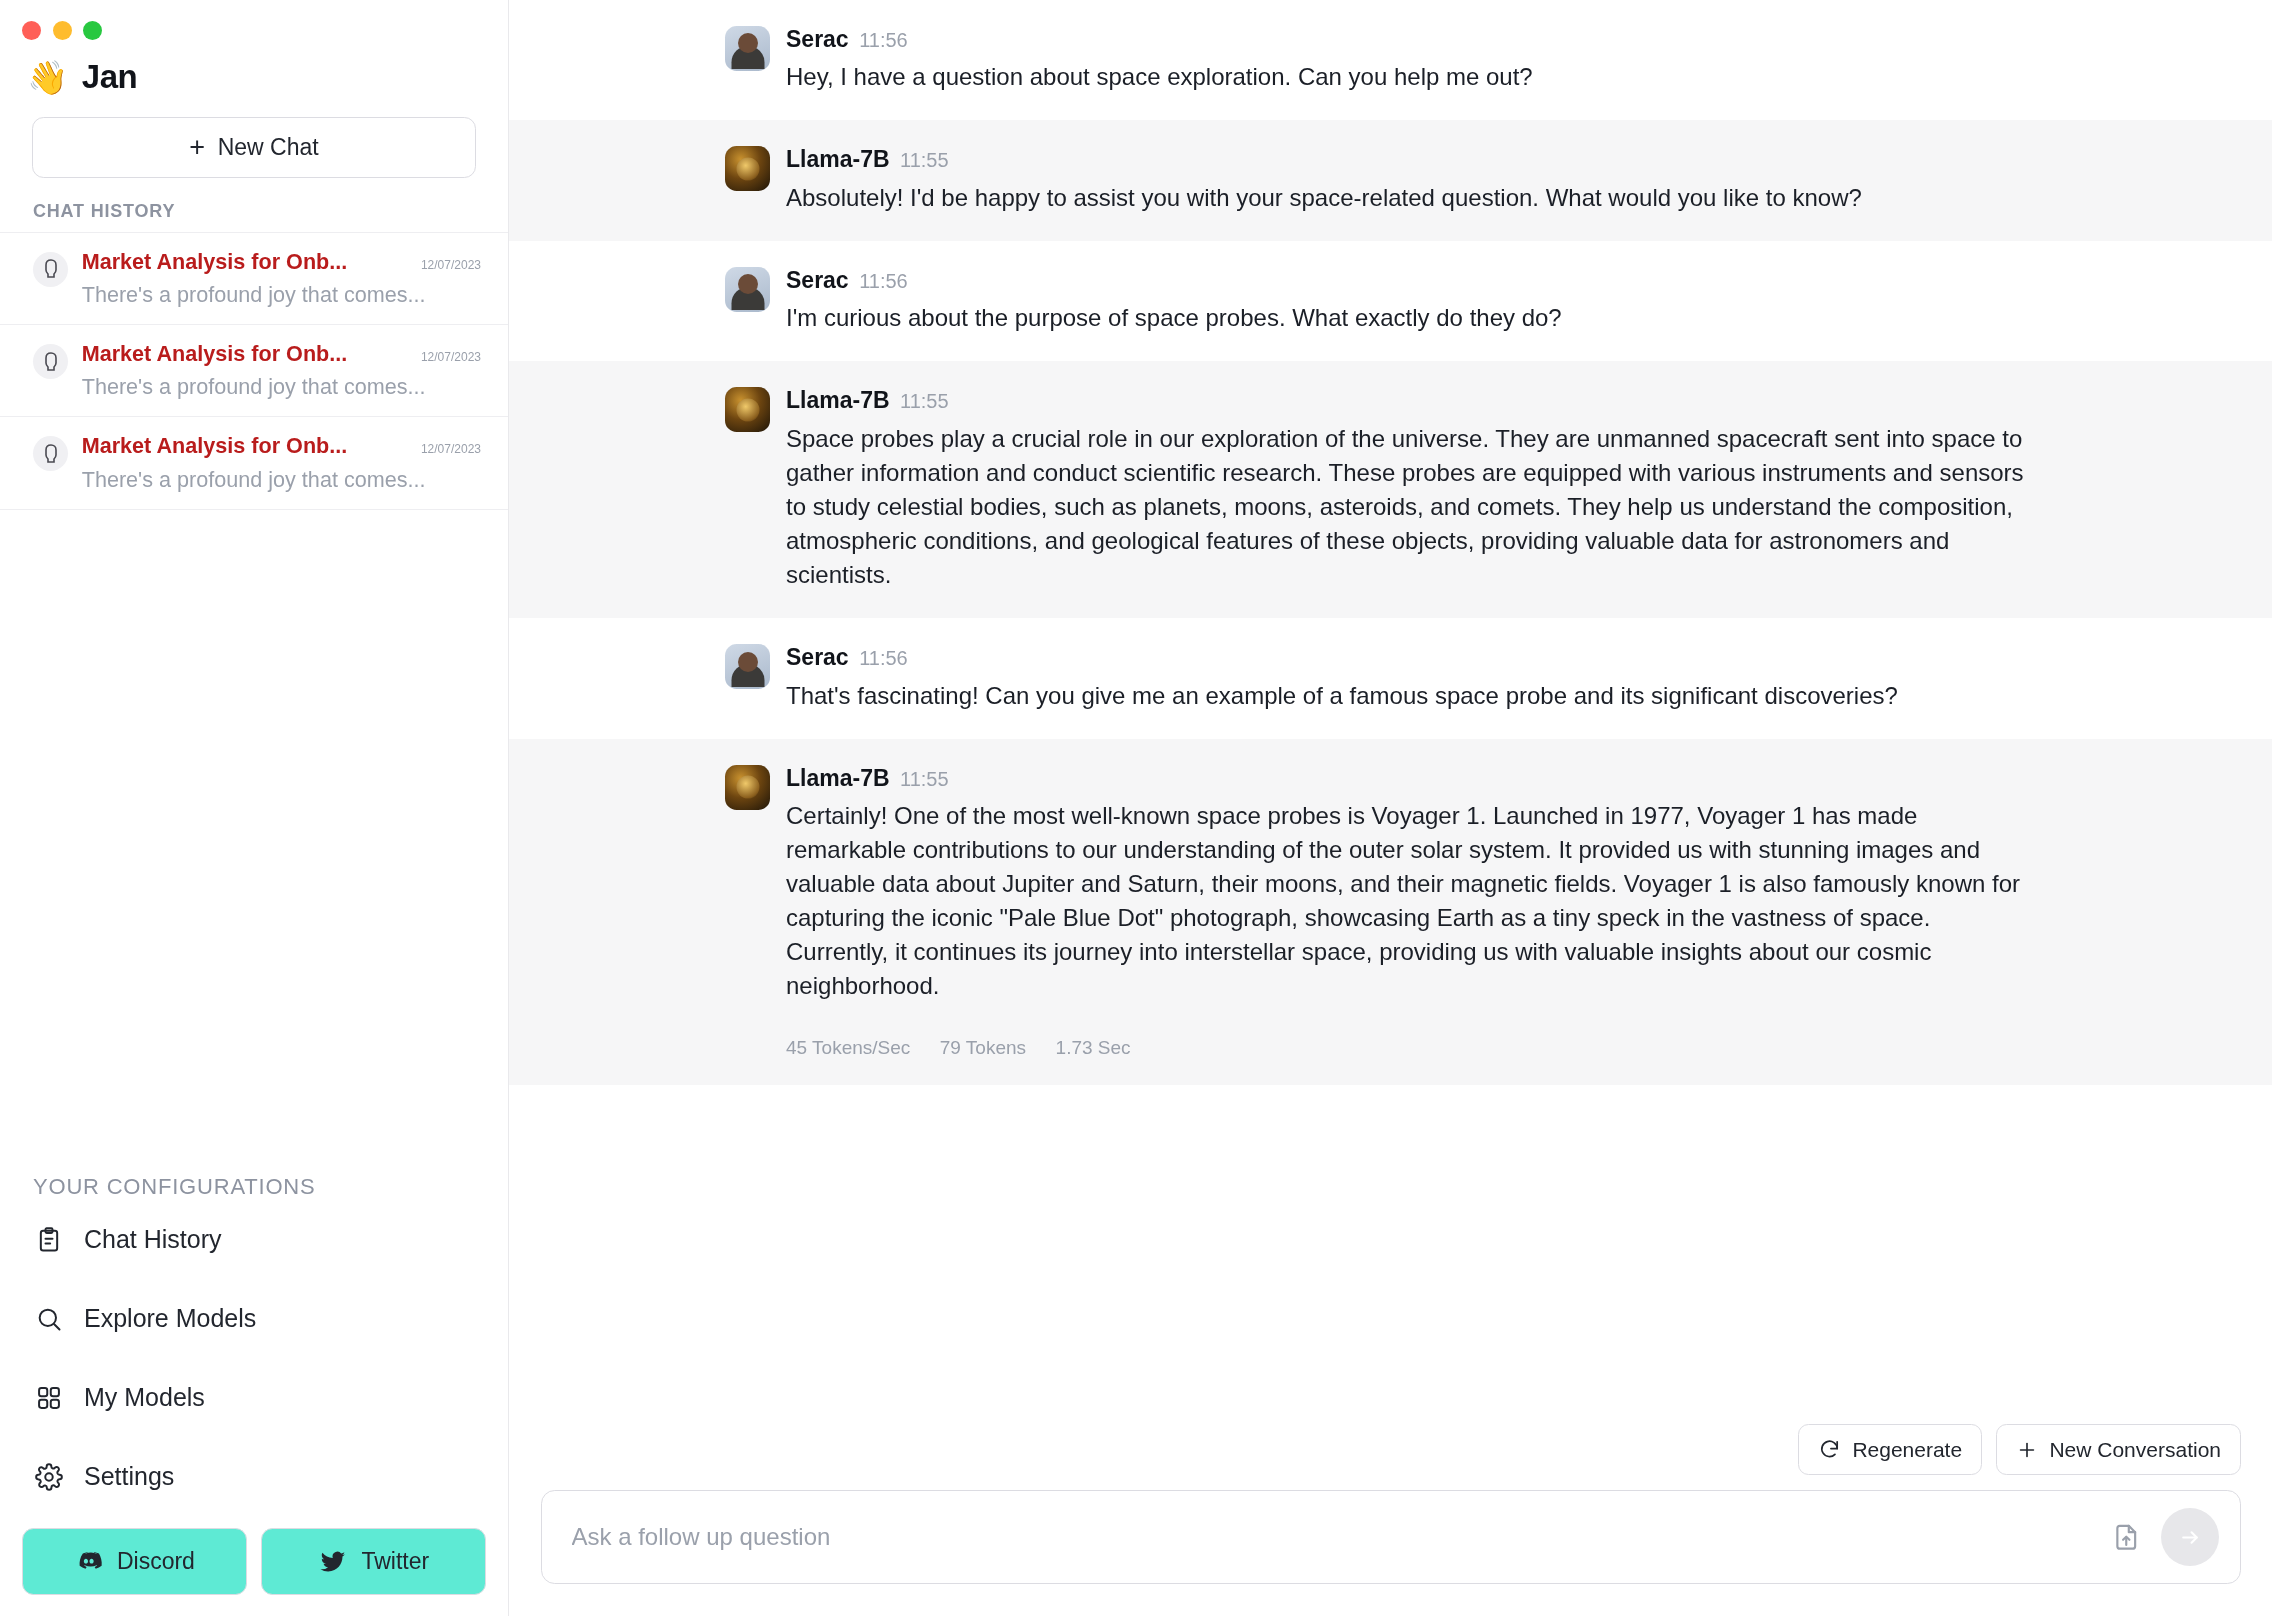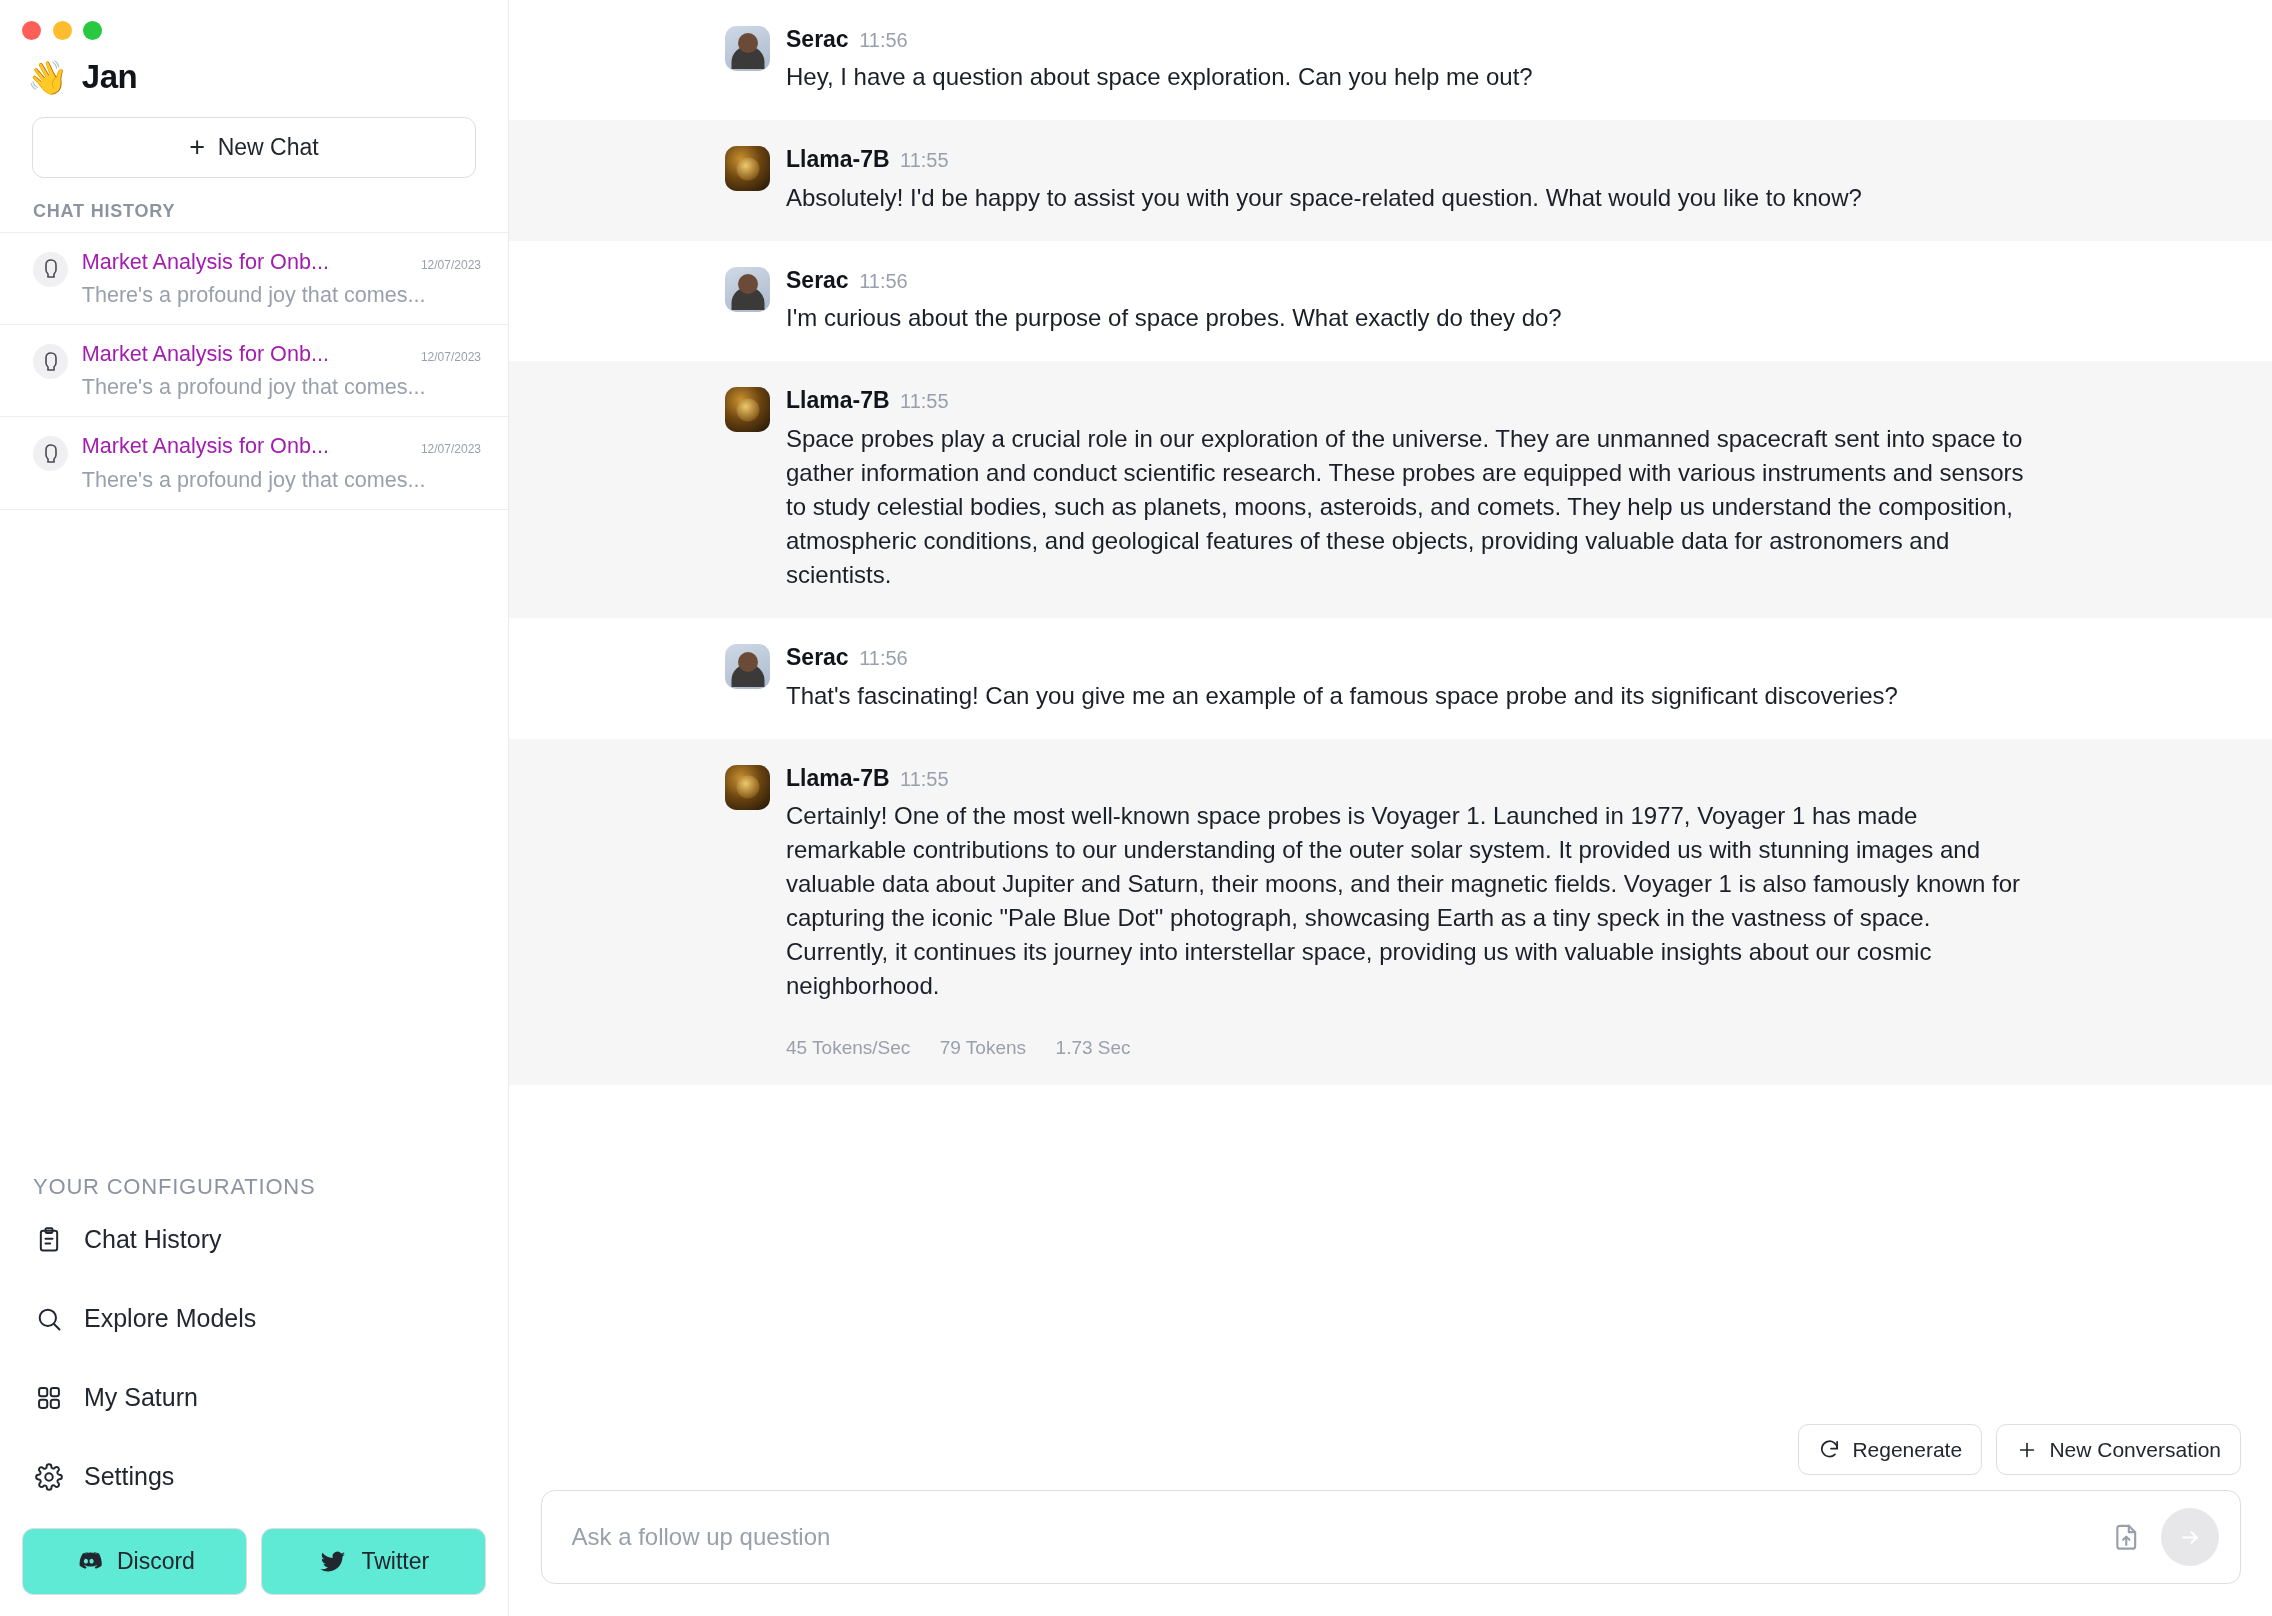--- a/index.html
+++ b/index.html
@@ -84,21 +84,21 @@
     background: #f0f0f3;
     flex: 0 0 35px;
     display: flex; align-items: center; justify-content: center;
     font-size: 18px;
     margin-top: 3.2px;
     overflow: hidden;
   }
   .hist-body { flex: 1; min-width: 0; }
   .hist-top { display: flex; align-items: baseline; justify-content: space-between; gap: 10.5px; }
   .hist-title {
-    font-size: 21.6px; color: #a21caf; font-weight: 400;
+    font-size: 21.6px; color: #b91c1c; font-weight: 700;
     white-space: nowrap; overflow: hidden; text-overflow: ellipsis;
     max-width: 295px;
   }
   .hist-date { font-size: 12px; color: #9aa0ab; flex: 0 0 auto; }
   .hist-sub {
     font-size: 21.6px; color: #9aa0ab; margin-top: 7.4px;
     white-space: nowrap; overflow: hidden; text-overflow: ellipsis;
   }
 
   .sidebar-bottom {
@@ -302,21 +302,21 @@
 
       <div class="nav-item">
         <span class="nav-icon">
           <svg width="28" height="28" viewBox="0 0 24 24" fill="none" stroke="#22262e" stroke-width="1.7">
             <rect x="3.5" y="3.5" width="7" height="7" rx="2"></rect>
             <rect x="13.5" y="3.5" width="7" height="7" rx="2"></rect>
             <rect x="3.5" y="13.5" width="7" height="7" rx="2"></rect>
             <rect x="13.5" y="13.5" width="7" height="7" rx="2"></rect>
           </svg>
         </span>
-        <span class="nav-label">My Saturn</span>
+        <span class="nav-label">My Models</span>
       </div>
 
       <div class="nav-item">
         <span class="nav-icon">
           <svg width="28" height="28" viewBox="0 0 24 24" fill="none" stroke="#22262e" stroke-width="1.7">
             <circle cx="12" cy="12" r="3.2"></circle>
             <path d="M19.4 15a1.6 1.6 0 0 0 .3 1.8l.1.1a2 2 0 1 1-2.8 2.8l-.1-.1a1.6 1.6 0 0 0-1.8-.3 1.6 1.6 0 0 0-1 1.5V21a2 2 0 1 1-4 0v-.1a1.6 1.6 0 0 0-1-1.5 1.6 1.6 0 0 0-1.8.3l-.1.1a2 2 0 1 1-2.8-2.8l.1-.1a1.6 1.6 0 0 0 .3-1.8 1.6 1.6 0 0 0-1.5-1H3a2 2 0 1 1 0-4h.1a1.6 1.6 0 0 0 1.5-1 1.6 1.6 0 0 0-.3-1.8l-.1-.1a2 2 0 1 1 2.8-2.8l.1.1a1.6 1.6 0 0 0 1.8.3H9a1.6 1.6 0 0 0 1-1.5V3a2 2 0 1 1 4 0v.1a1.6 1.6 0 0 0 1 1.5 1.6 1.6 0 0 0 1.8-.3l.1-.1a2 2 0 1 1 2.8 2.8l-.1.1a1.6 1.6 0 0 0-.3 1.8V9a1.6 1.6 0 0 0 1.5 1H21a2 2 0 1 1 0 4h-.1a1.6 1.6 0 0 0-1.5 1z"></path>
           </svg>
         </span>
         <span class="nav-label">Settings</span>

